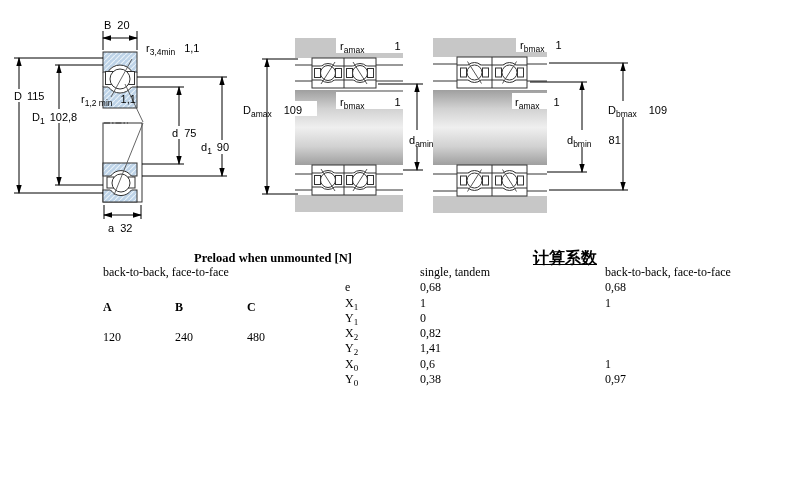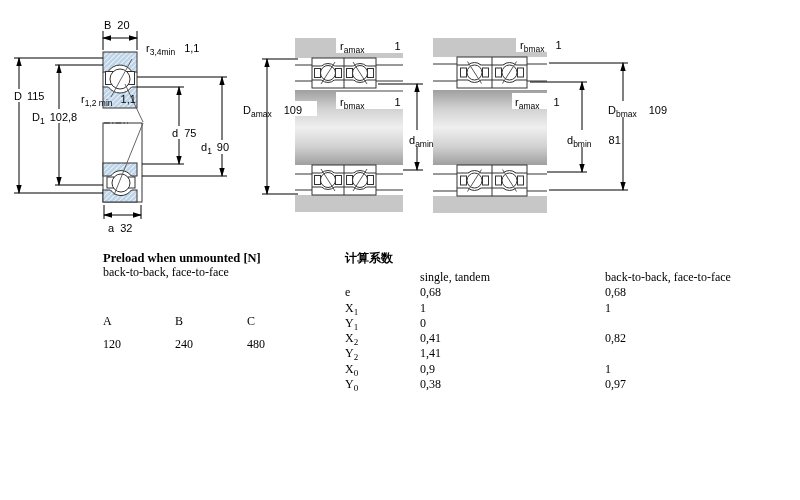--- a/index.html
+++ b/index.html
@@ -2,27 +2,27 @@
 <html><head>
 <meta charset="utf-8">
 <style>
   html,body{margin:0;padding:0;}
   body{width:800px;height:500px;background:#fff;position:relative;overflow:hidden;
        font-family:"Liberation Serif",serif;color:#000;}
   svg{position:absolute;top:0;left:0;}
   svg text{font-family:"Liberation Sans",sans-serif;font-size:11px;fill:#000;}
   svg .sub{font-size:8.5px;}
   .tbl{position:absolute;font-size:12px;line-height:14px;}
-  .tbl .title{font-weight:bold;font-size:12.5px;}
+  .tbl .title{font-weight:bold;font-size:12.5px;text-align:center;}
   #preload-table{left:103px;top:251px;width:340px;}
-  #preload-table .row{margin-top:9px;}
-  #preload-table .hdr{margin-top:35px;}
+  #preload-table .row{margin-top:16px;}
+  #preload-table .hdr{margin-top:21px;font-weight:bold;}
   #preload-table span{display:inline-block;width:72px;}
   #factors-table{left:345px;top:251px;width:440px;}
-  #factors-table .title{margin-bottom:5px;font-size:12px;}
+  #factors-table .title{font-size:16px;text-decoration:underline;}
   #factors-table .frow{display:flex;line-height:15.3px;}
   #factors-table .c-lbl{width:75px;}
   #factors-table .c-single{width:185px;}
   #factors-table .c-paired{flex:1;}
   sub{font-size:9px;line-height:0;}
 </style>
 </head>
 <body>
 
 <svg width="800" height="245" viewBox="0 0 800 245">
@@ -302,30 +302,29 @@
     <span class="c-lbl"><span>X</span><sub>1</sub></span>
     <span class="c-single">1</span>
     <span class="c-paired">1</span>
   </div>
   <div class="frow">
     <span class="c-lbl"><span>Y</span><sub>1</sub></span>
     <span class="c-single">0</span>
   </div>
   <div class="frow">
     <span class="c-lbl"><span>X</span><sub>2</sub></span>
-    <span class="c-single">0,41</span>
     <span class="c-paired">0,82</span>
   </div>
   <div class="frow">
     <span class="c-lbl"><span>Y</span><sub>2</sub></span>
     <span class="c-paired">1,41</span>
   </div>
   <div class="frow">
     <span class="c-lbl"><span>X</span><sub>0</sub></span>
-    <span class="c-single">0,9</span>
+    <span class="c-single">0,6</span>
     <span class="c-paired">1</span>
   </div>
   <div class="frow">
     <span class="c-lbl"><span>Y</span><sub>0</sub></span>
     <span class="c-single">0,38</span>
     <span class="c-paired">0,97</span>
   </div>
 </div>
 
 </body></html>

